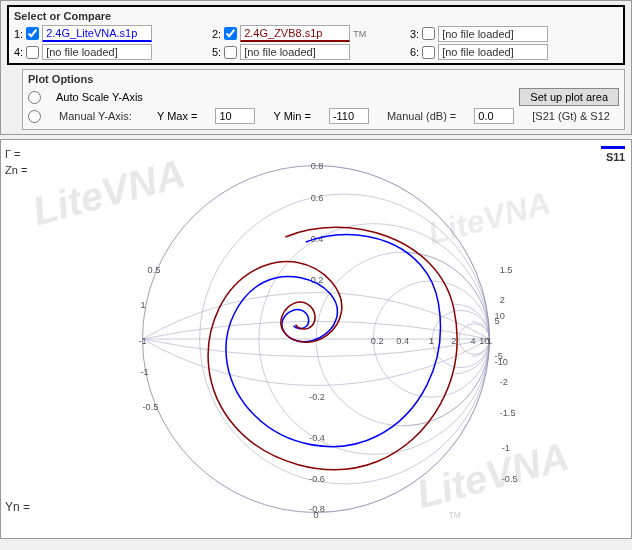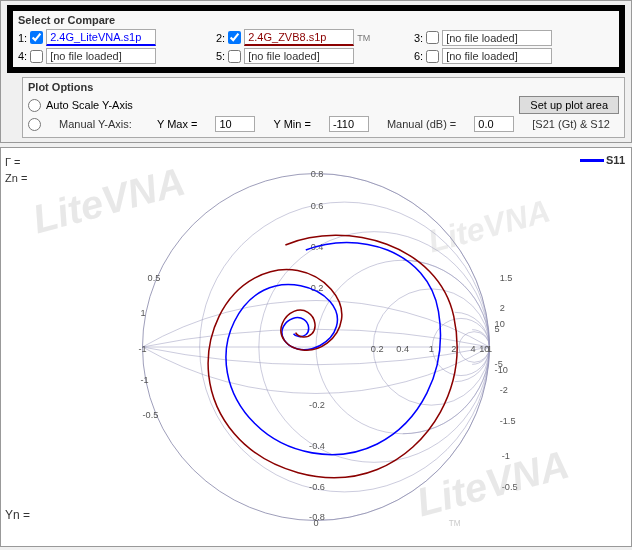--- a/index.html
+++ b/index.html
@@ -10,21 +10,21 @@
       width: 632px;
       height: 550px;
       overflow: hidden;
     }
     .top-panel {
       background: #f0f0f0;
       border: 1px solid #999;
       padding: 4px 6px;
     }
     .file-section {
-      border: 6px solid #000000;
+      border: 2px solid #000000;
       padding: 3px 5px;
       margin-bottom: 4px;
       background: #f8f8f8;
     }
     .file-rows {
       display: flex;
       flex-direction: column;
       gap: 2px;
     }
     .file-row {
@@ -73,21 +73,21 @@
     }
     .plot-options-row {
       display: flex;
       align-items: center;
       gap: 8px;
       margin-bottom: 2px;
     }
     .radio-group {
       display: flex;
       align-items: center;
-      gap: 5px;
+      gap: 15px;
     }
     .manual-row {
       display: flex;
       align-items: center;
       gap: 18px;
     }
     .manual-label {
       min-width: 80px;
       font-size: 11px;
       color: #333;
@@ -140,21 +140,21 @@
       z-index: 10;
     }
     .legend-box {
       position: absolute;
       right: 6px;
       top: 6px;
       font-size: 11px;
       color: #333;
       z-index: 10;
       display: flex;
-      flex-direction: row;
+      flex-direction: column;
       gap: 2px;
     }
     .legend-item {
       display: flex;
       align-items: center;
       gap: 4px;
     }
     .legend-line-blue {
       width: 24px;
       height: 3px;

